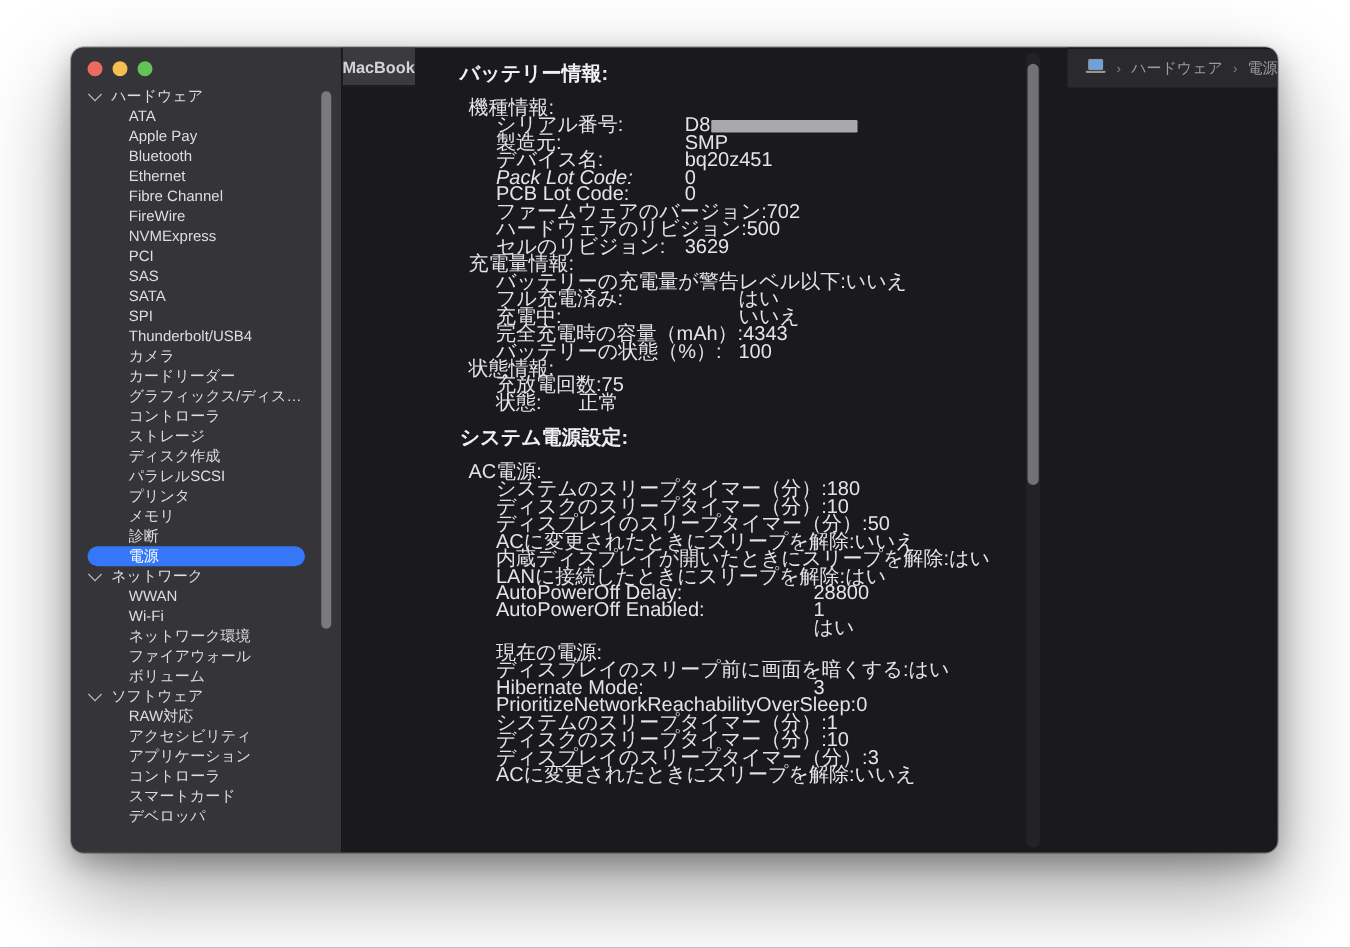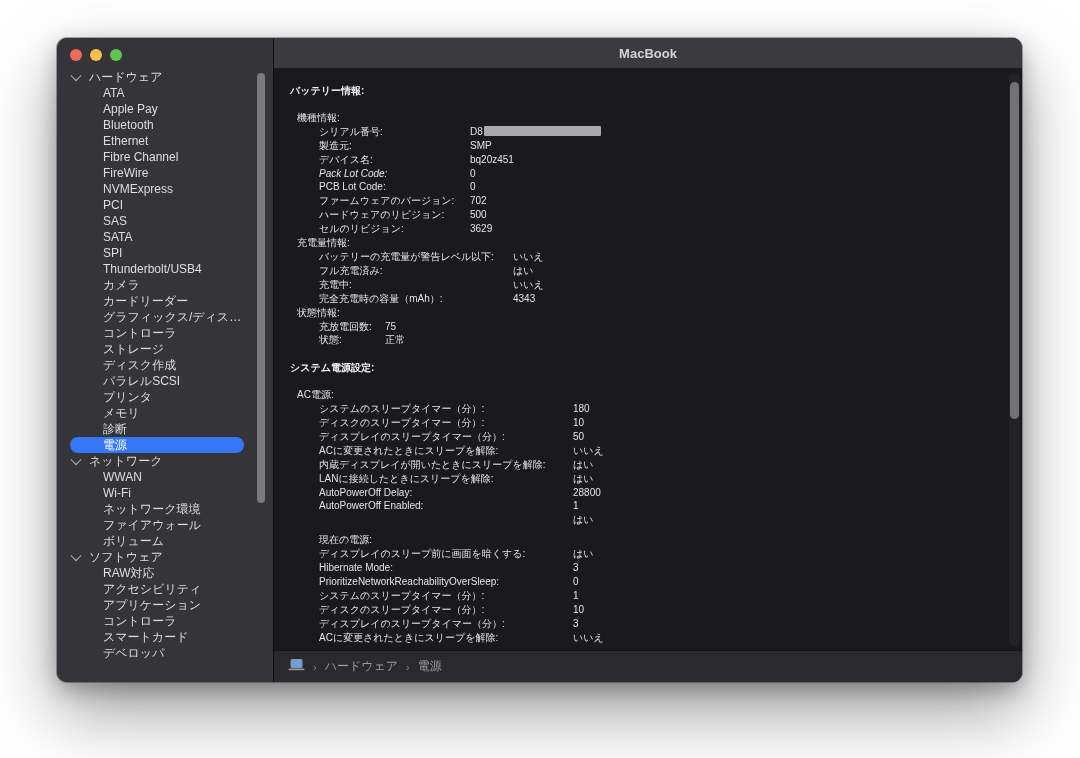--- a/index.html
+++ b/index.html
@@ -18,26 +18,26 @@
   .s-section { padding-left:15px; display:flex; align-items:center; }
   .chev { width:7px; height:7px; border-right:1.5px solid #b5b5ba; border-bottom:1.5px solid #b5b5ba;
           transform:rotate(45deg) translate(-1px,-1px); margin-right:9px; flex:none; }
   .s-item { padding-left:46px; }
   .s-item.sel { background:#3577F7; border-radius:8px; margin-left:13px; margin-right:29px;
                 padding-left:33px; color:#ffffff; }
   .sidebar-scroll { position:absolute; top:35px; right:8px; width:8px; height:430px;
                     border-radius:4px; background:#8b8b90; opacity:.8; }
 
   
-  .main { flex:1; min-width:0; display:flex; flex-direction:column; background:#1a1a1c; }
+  .main { flex:1; min-width:0; display:flex; flex-direction:row; background:#1a1a1c;gap:20px; }
   .titlebar { height:30px; flex:none; background:#3b3b3f; border-bottom:1px solid #1c1c1e;
               display:flex; align-items:center; justify-content:center;
               font-size:13px; font-weight:bold; color:#d4d4d6; }
   .content { flex:1; position:relative; padding:15px 30px 0 16px; overflow:hidden;
-             font-size:10px; line-height:13.9px; color:#e4e4e6; }
+             font-size:16px; line-height:13.9px; color:#e4e4e6; }
   .sec-title { font-weight:bold; color:#f0f0f2; margin-bottom:13px; }
   .sec-title.later { margin-top:14px; }
   .group-header { margin-left:7px; }
   .kv-row { margin-left:29px; display:flex; }
   .kv-row .lbl { flex:none; }
   .redact-bar { display:inline-block; width:117px; height:10px; background:#a9a9ad;
                 border-radius:1px; margin-left:1px; vertical-align:-1px; }
   .main-scroll { position:absolute; top:4px; right:2px; bottom:4px; width:11px; border-radius:6px;
                  background:rgba(255,255,255,0.045); }
   .main-scroll-thumb { position:absolute; top:9px; right:1px; width:9px; height:337px;
@@ -163,20 +163,24 @@
             <div class="val">はい</div>
           </div>
           <div class="kv-row">
             <div class="lbl" style="min-width: 194px;">充電中:</div>
             <div class="val">いいえ</div>
           </div>
           <div class="kv-row">
             <div class="lbl" style="min-width: 194px;">完全充電時の容量（mAh）:</div>
             <div class="val">4343</div>
           </div>
+          <div class="kv-row">
+            <div class="lbl" style="min-width: 194px;">バッテリーの状態（%）:</div>
+            <div class="val">100</div>
+          </div>
           <div class="group-header">状態情報:</div>
           <div class="kv-row">
             <div class="lbl" style="min-width: 66px;">充放電回数:</div>
             <div class="val">75</div>
           </div>
           <div class="kv-row">
             <div class="lbl" style="min-width: 66px;">状態:</div>
             <div class="val">正常</div>
           </div>
           <div class="sec-title later">システム電源設定:</div>

